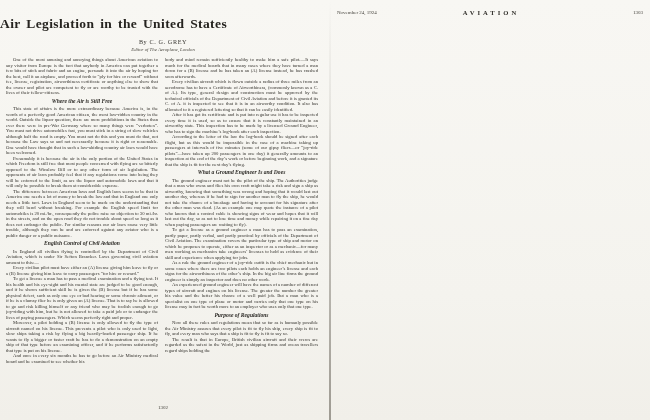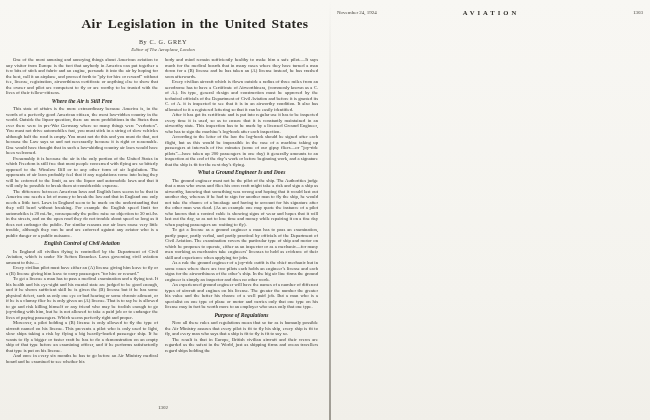--- a/index.html
+++ b/index.html
@@ -10,22 +10,22 @@
   }
   #spread {
     position: relative; width: 650px; height: 420px;
     background: linear-gradient(180deg, #f8f7f3 0%, #f4f3ee 70%, #f1efe9 100%);
     color: #312f2b;
   }
   
   #left-page { position: absolute; left: 0; top: 0; width: 326px; height: 420px; }
   .article-title {
     position: absolute; left: 0; top: 16px; width: 326px;
-    text-align: center; font-size: 13.5px; font-weight: 700;
-    letter-spacing: .4px; color: #262420; word-spacing: 2px; padding-left: 32px;
+    text-align: left; font-size: 13.5px; font-weight: 700;
+    letter-spacing: .4px; color: #262420; word-spacing: 2px;
   }
   .byline {
     position: absolute; left: 0; top: 38px; width: 326px;
     text-align: center; font-size: 6.2px; letter-spacing: .6px; color: #3a3833;
   }
   .editor-line {
     position: absolute; left: 0; top: 47px; width: 326px;
     text-align: center; font-style: italic; font-size: 4.8px; color: #4a4840;
   }
   .lp-footer {

